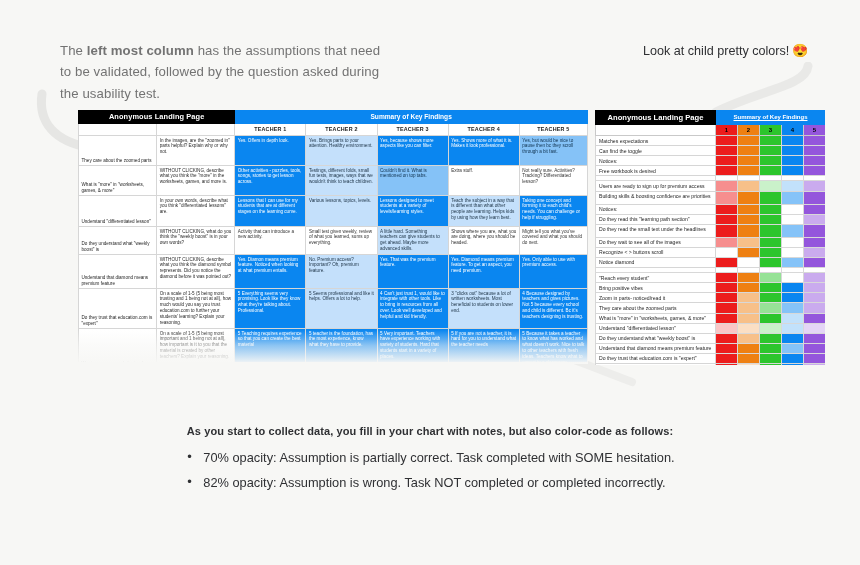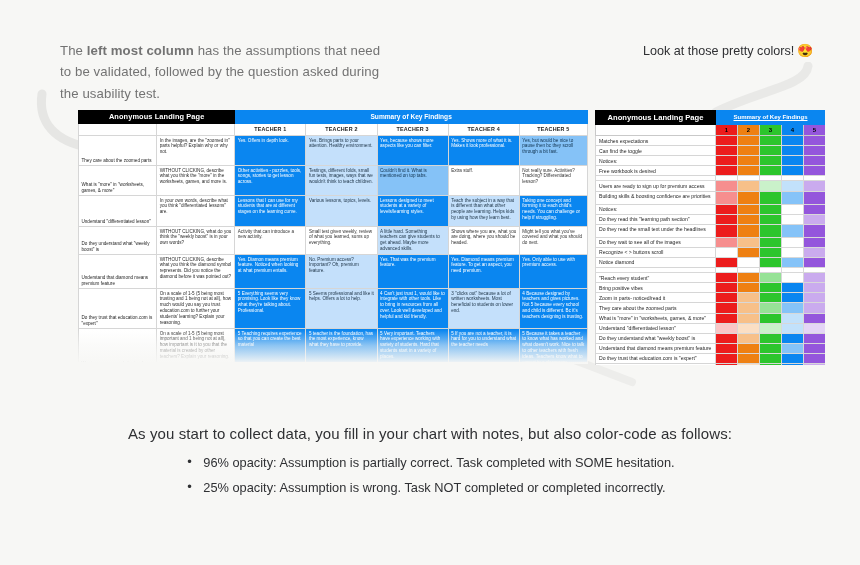--- a/index.html
+++ b/index.html
@@ -89,21 +89,21 @@
   }
   #right-sheet td.rlabel.wrap { white-space: normal; }
   #right-sheet td.swatch { padding: 0; border: 1px solid #d8d8d8; }
   .spacer-row td { background: #fff; height: 5px; border-color: #d8d8d8; }
 
   
   #caption {
     position: absolute; left: 0; top: 425px; width: 860px;
     text-align: center; color: #2f3033;
   }
-  #caption .cap-title { font-size: 15px; font-weight: 400; letter-spacing: .1px; }
+  #caption .cap-title { font-size: 11px; font-weight: 700; letter-spacing: .1px; }
   #caption ul {
     list-style: none; margin: 9px 0 0 0; padding: 0;
     display: inline-block; text-align: left;
   }
   #caption li {
     font-size: 12.8px; line-height: 1.92; position: relative;
     padding-left: 18px; color: #2f3033;
   }
   #caption li::before {
     content: "•"; position: absolute; left: 2px; top: -1px;
@@ -123,21 +123,21 @@
   </svg>
   <svg class="swoosh" width="120" height="50" style="left:520px; top:338px;">
     <path d="M4 4 C 40 16, 70 28, 112 44" stroke="#ededeb" stroke-width="8" fill="none" stroke-linecap="round"></path>
   </svg>
 
   <div class="annot-left">
     <span>The </span><b>left most column</b><span> has the assumptions that need to be validated, followed by the question asked during the usability test.</span>
   </div>
 
   <div class="annot-right">
-    <span>Look at those pretty colors!</span>
+    <span>Look at child pretty colors!</span>
     <span class="emoji">😍</span>
   </div>
 
   <div class="sheet" id="left-sheet">
     <table>
       <colgroup>
         <col style="width:78px">
           <col style="width:78px">
         <col style="width:71px">
           <col style="width:71px">
@@ -445,16 +445,16 @@
             <td class="swatch" style="background: rgb(44, 197, 44);"></td>
             <td class="swatch" style="background: rgb(10, 134, 240);"></td>
             <td class="swatch" style="background: rgb(202, 171, 238);"></td>
           </tr>
         </tbody>
     </table>
   </div>
 
   <div id="caption">
     <div class="cap-title">As you start to collect data, you fill in your chart with notes, but also color-code as follows:</div>
-    <ul id="caption-list"><li>96% opacity:  Assumption is partially correct.  Task completed with SOME hesitation.</li><li>25% opacity:  Assumption is wrong.  Task NOT completed or completed incorrectly.</li></ul>
+    <ul id="caption-list"><li>70% opacity:  Assumption is partially correct.  Task completed with SOME hesitation.</li><li>82% opacity:  Assumption is wrong.  Task NOT completed or completed incorrectly.</li></ul>
   </div>
 
 </div>
 
 </body></html>

